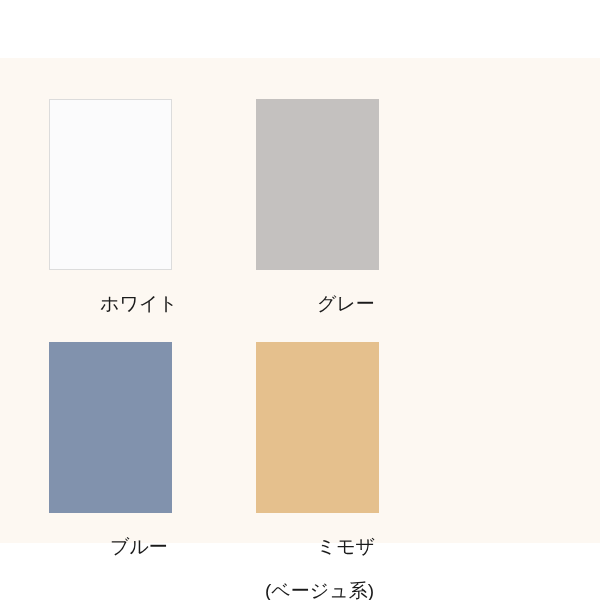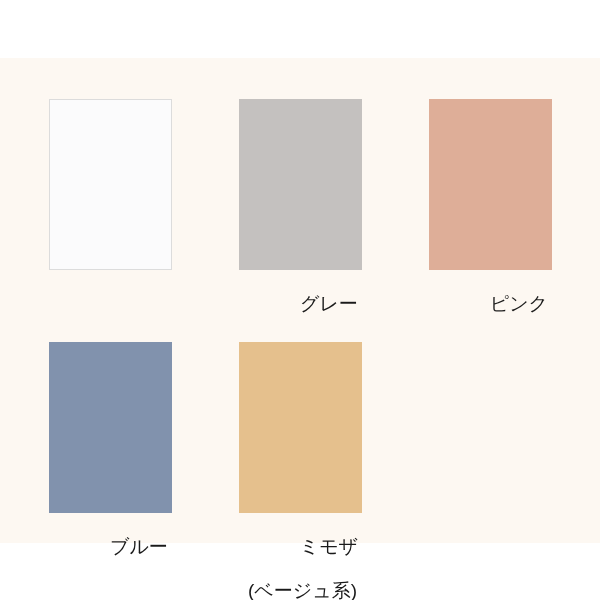--- a/index.html
+++ b/index.html
@@ -48,21 +48,21 @@
   .swatch-row.row-0 { top: 0px; height: 243px; }
   .swatch-row.row-1 { top: 243px; height: 242px; }
 
   .swatch-cell {
     position: absolute;
     top: 0;
     width: 189px;
     height: 100%;
   }
   .swatch-cell.col-0 { left: 18px; }
-  .swatch-cell.col-1 { left: 208px; }
+  .swatch-cell.col-1 { left: 225px; }
   .swatch-cell.col-2 { left: 398px; }
 
   .swatch-chip {
     position: absolute;
     left: 31px;
     top: 41px;
     width: 123px;
     height: 171px;
     box-sizing: border-box;
   }
@@ -94,37 +94,34 @@
 <div id="chart-root" style="background: rgb(255, 255, 255);">
 
   <div id="cream-band" style="background: rgb(253, 248, 242);"></div>
 
   <div id="swatch-grid">
 
     <div class="swatch-row row-0">
 
       <div class="swatch-cell col-0">
         <div class="swatch-chip bordered" style="background: rgb(251, 251, 252); border-color: rgb(220, 220, 220);"></div>
+        <div class="swatch-label">
+          <span>ホワイト</span>
+          
+        </div>
       </div>
 
       <div class="swatch-cell col-1">
         <div class="swatch-chip" style="background: rgb(196, 193, 191);"></div>
         <div class="swatch-label">
           <span>グレー</span>
           
         </div>
       </div>
 
-      <div class="swatch-cell col-2">
-        <div class="swatch-chip" style="background: rgb(222, 174, 152);"></div>
-        <div class="swatch-label">
-          <span>ピンク</span>
-          
-        </div>
-      </div>
 
     </div>
 
     <div class="swatch-row row-1">
 
       <div class="swatch-cell col-1">
         <div class="swatch-chip" style="background: rgb(229, 192, 141);"></div>
         <div class="swatch-label">
           <span>ミモザ</span>
           <span class="sub">(ベージュ系)</span>

